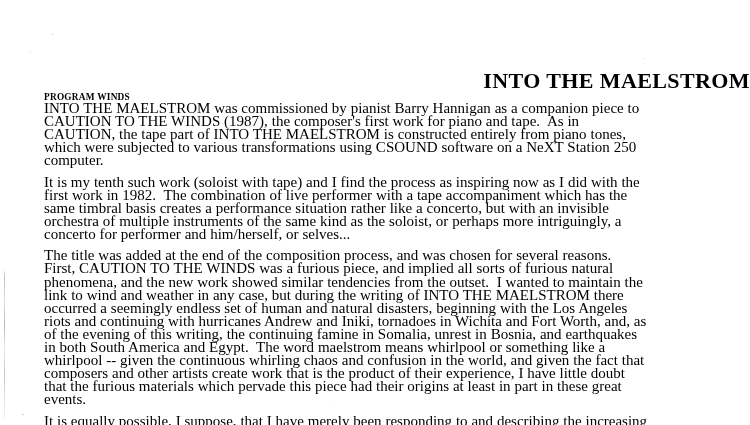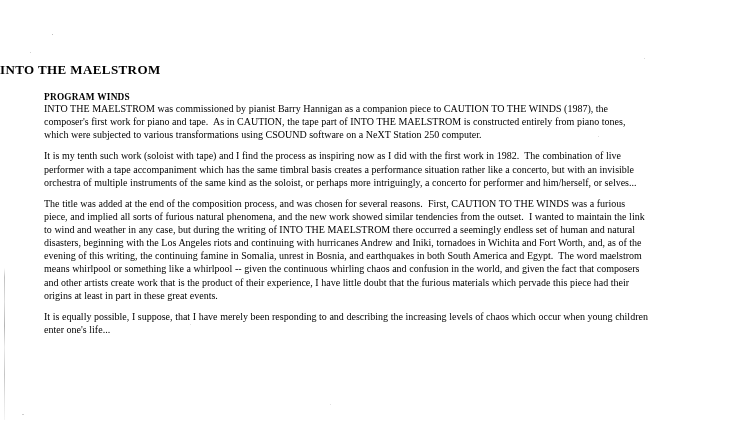--- a/index.html
+++ b/index.html
@@ -57,22 +57,22 @@
     top: 0;
     width: 750px;
     height: 425px;
   }
 
   .doc-title {
     position: absolute;
     left: 0;
     top: 54px;
     width: 750px;
-    text-align: left;
-    font-size: 13px;
+    text-align: right;
+    font-size: 22px;
     font-weight: bold;
     letter-spacing: 0.4px;
     line-height: 1.1;
   }
 
   .section-heading {
     position: absolute;
     left: 44px;
     top: 84px;
     font-size: 9.3px;
@@ -81,21 +81,21 @@
   }
 
   .body-copy {
     position: absolute;
     left: 44px;
     top: 102px;
     width: 604px;
   }
 
   .para {
-    font-size: 10px;
+    font-size: 15px;
     line-height: 13.1px;
     text-align: left;
     margin: 0 0 8.2px 0;
     white-space: pre-wrap;
     word-spacing: 0.1px;
   }
   .para:last-child { margin-bottom: 1px; }
 </style>
 </head>
 <body>

